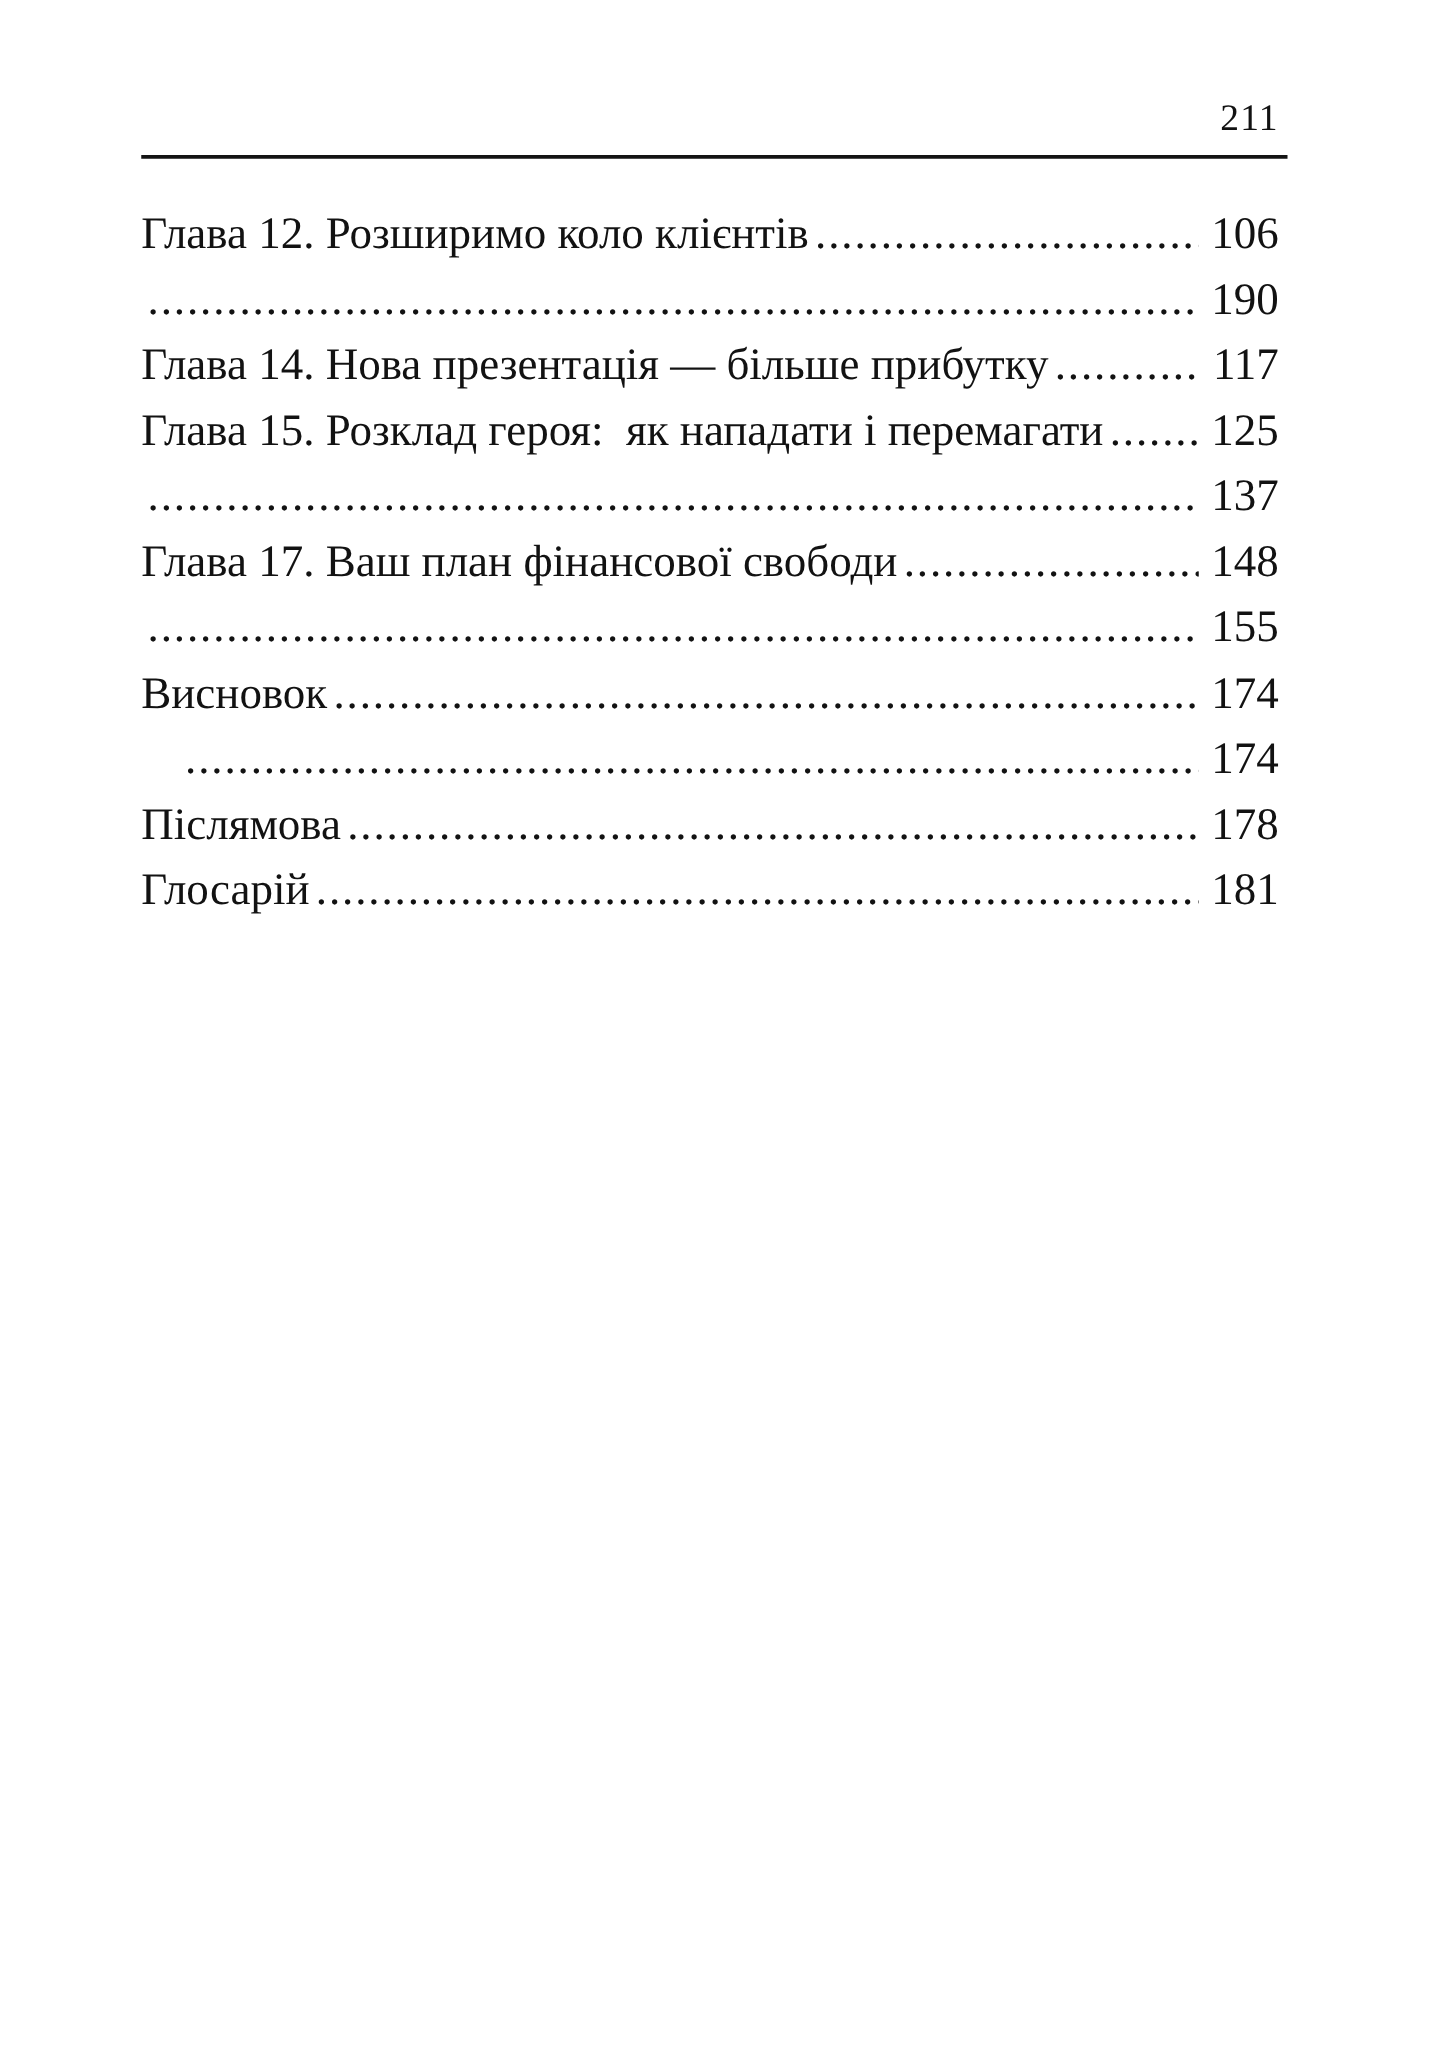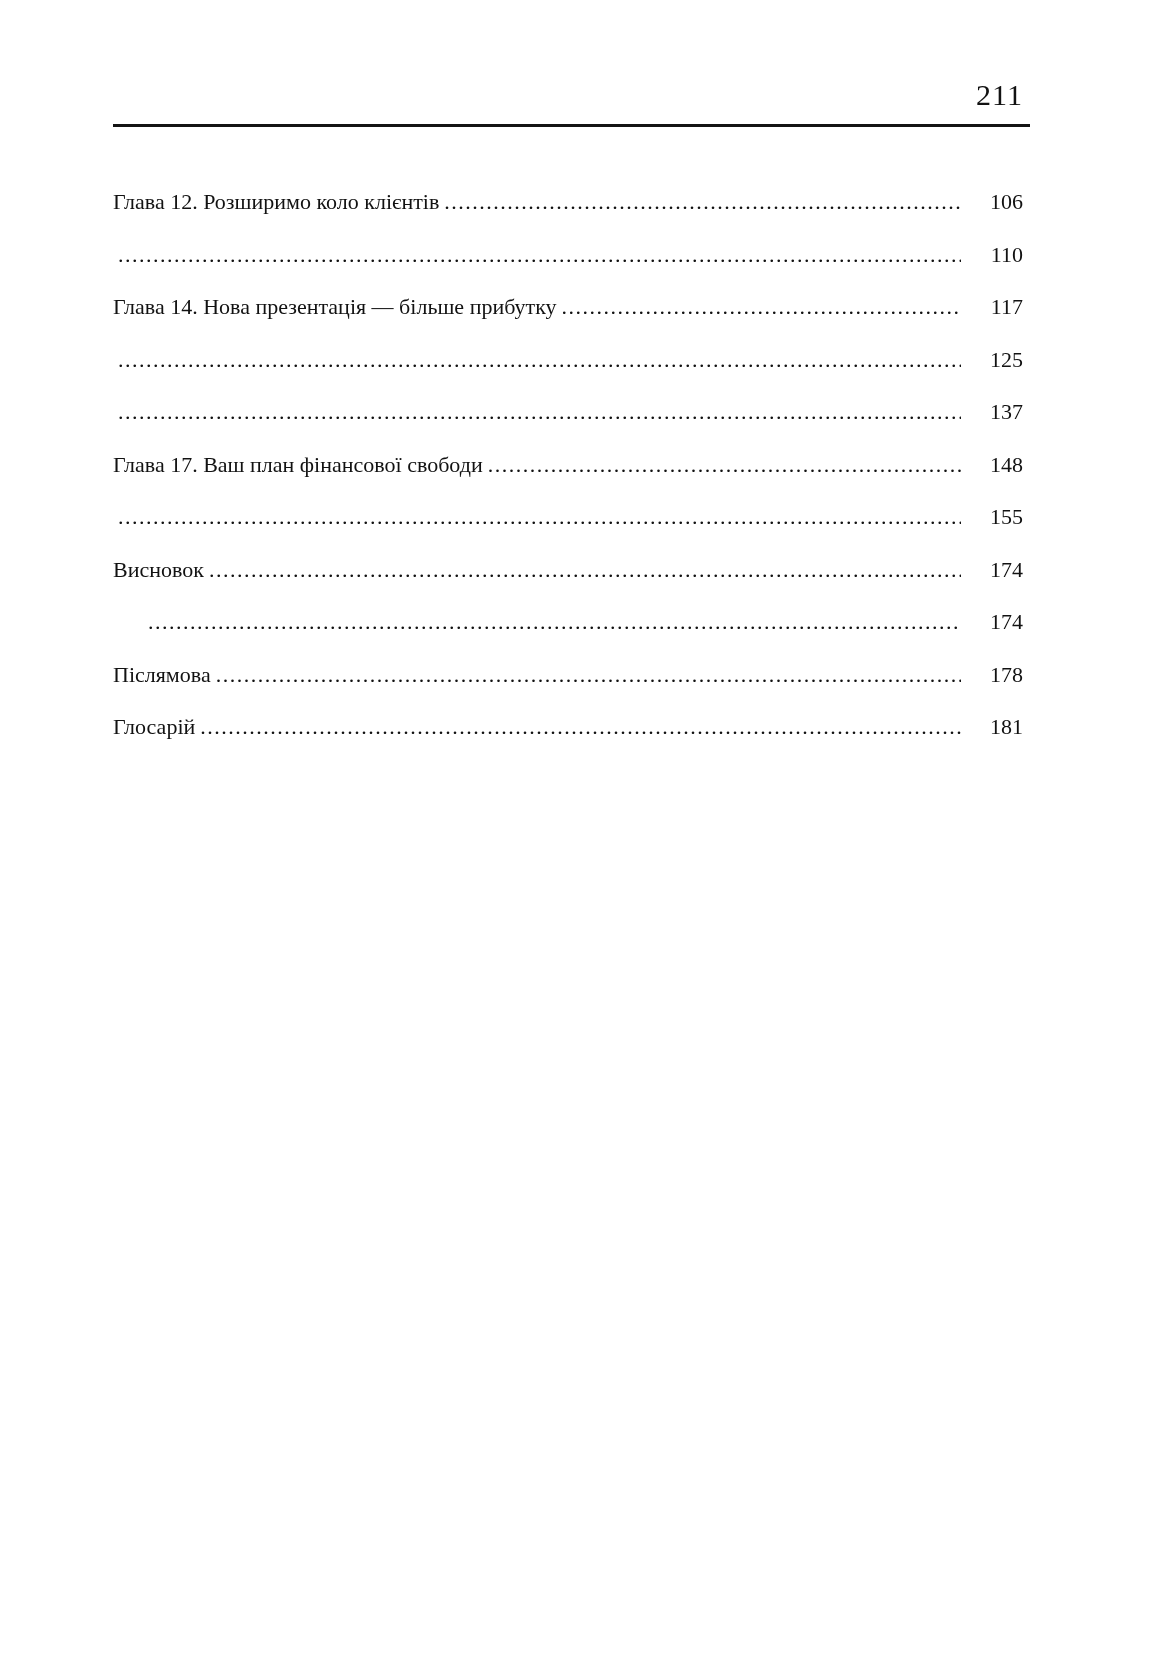--- a/index.html
+++ b/index.html
@@ -28,23 +28,23 @@
     position: absolute;
     left: 113px;
     top: 124px;
     width: 917px;
     height: 3px;
     background: #141414;
   }
   .toc {
     position: absolute;
     left: 113px;
-    top: 176px;
+    top: 160px;
     width: 910px;
-    font-size: 22px;
+    font-size: 36px;
     line-height: 52.5px;
   }
   .toc-row {
     display: flex;
     align-items: stretch;
   }
   .toc-row.indent {
     padding-left: 30px;
   }
   .toc-title {
@@ -77,30 +77,31 @@
   <div class="rule"></div>
   <div class="toc">
   <div class="toc-row">
     <span class="toc-title">Глава 12. Розширимо коло клієнтів</span>
     <span class="toc-dots"></span>
     <span class="toc-page">106</span>
   </div>
 
   <div class="toc-row">
     <span class="toc-dots"></span>
-    <span class="toc-page">110</span>
+    <span class="toc-page">190</span>
   </div>
 
   <div class="toc-row">
     <span class="toc-title">Глава 14. Нова презентація — більше прибутку</span>
     <span class="toc-dots"></span>
     <span class="toc-page">117</span>
   </div>
 
   <div class="toc-row">
+    <span class="toc-title">Глава 15. Розклад героя:  як нападати і перемагати</span>
     <span class="toc-dots"></span>
     <span class="toc-page">125</span>
   </div>
 
   <div class="toc-row">
     <span class="toc-dots"></span>
     <span class="toc-page">137</span>
   </div>
 
   <div class="toc-row">

